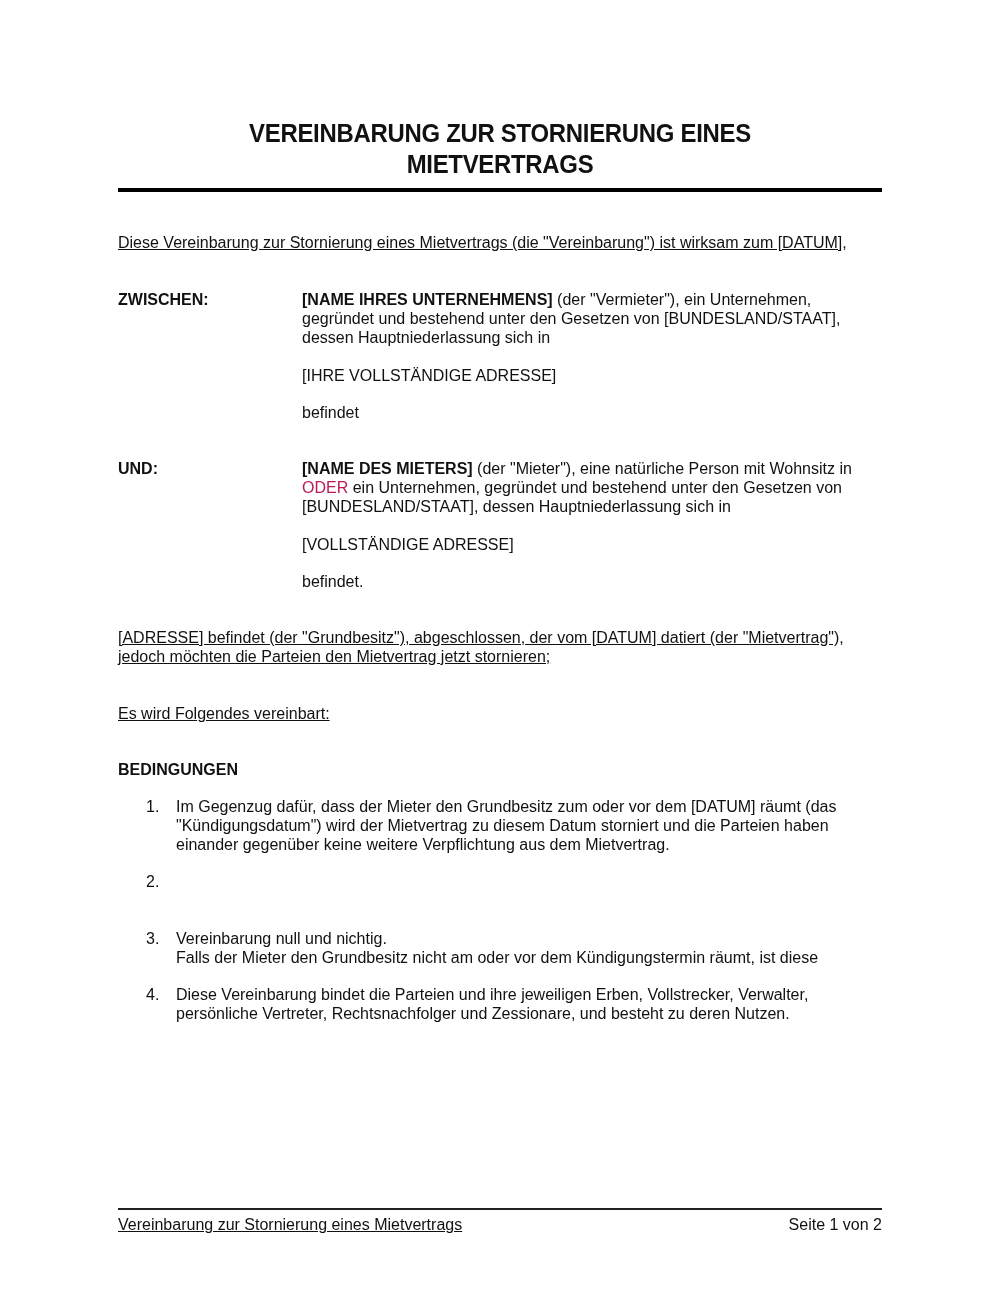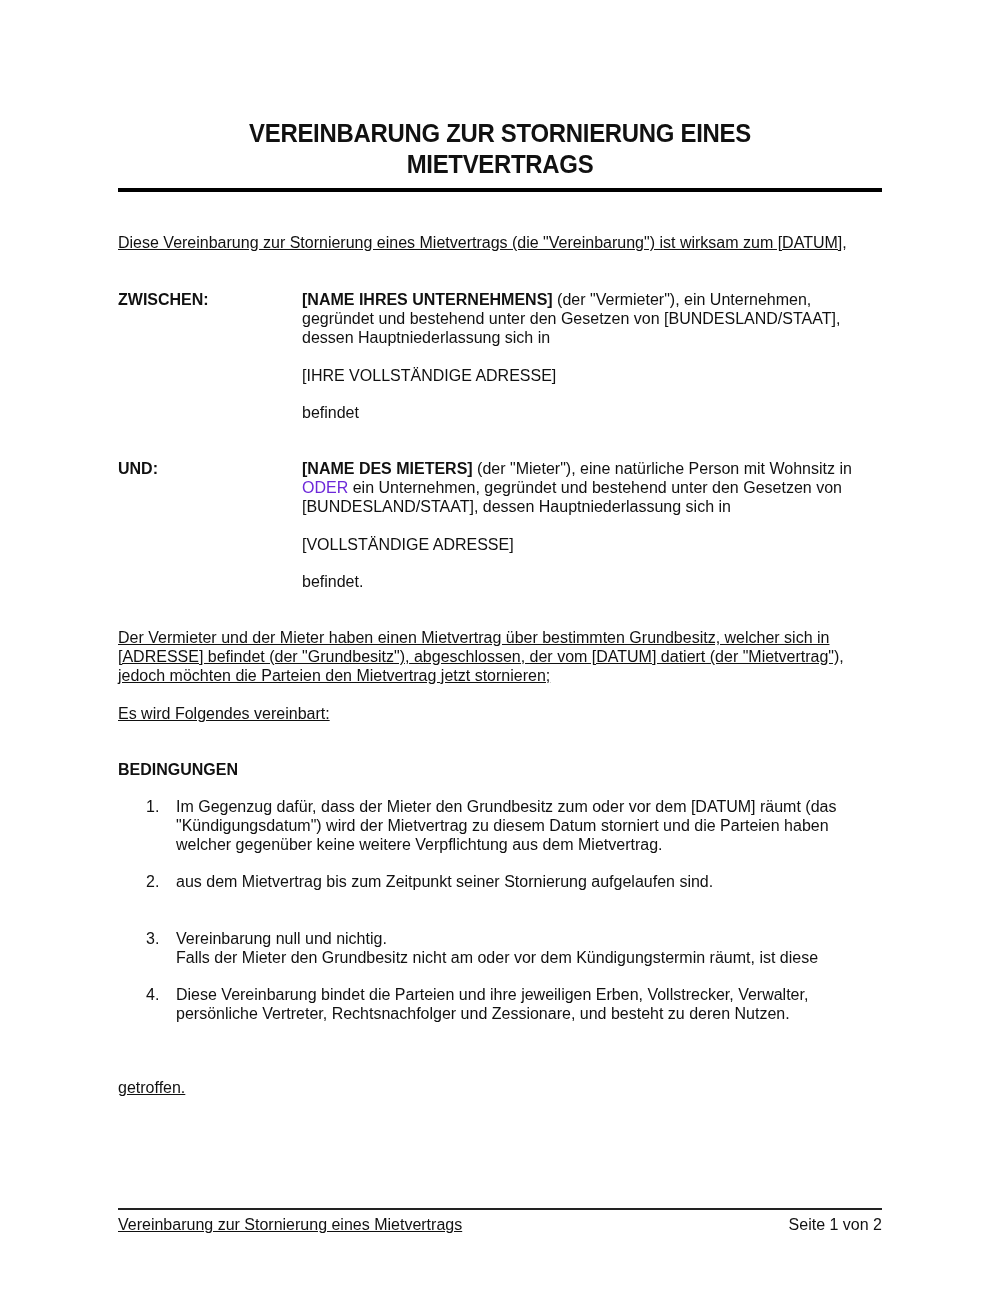--- a/index.html
+++ b/index.html
@@ -12,21 +12,21 @@
   .title {
     position: absolute; top: 118px; left: 0; width: 764px; text-align: center;
     font-weight: bold; font-size: 26px; line-height: 31px; letter-spacing: -0.3px;
     transform: scaleX(0.92); transform-origin: center;
   }
   .title-rule { position: absolute; top: 188px; left: 0; width: 764px; height: 4px; background: #000; }
   .para { position: absolute; left: 0; width: 764px; margin: 0; text-decoration: underline; }
   .party-label { position: absolute; left: 0; font-weight: bold; }
   .party-body { position: absolute; left: 184px; width: 580px; margin: 0; }
   .b { font-weight: bold; }
-  .grey { color: #6d28d9; }
+  .grey { color: #be185d; }
   .heading { position: absolute; left: 0; font-weight: bold; }
   .item { position: absolute; left: 0; width: 764px; }
   .item .num { position: absolute; left: 28px; }
   .item .txt { position: absolute; left: 58px; width: 710px; }
   .footer-rule { position: absolute; top: 1208px; left: 0; width: 764px; height: 2px; background: #222; }
   .footer-left { position: absolute; top: 1215px; left: 0; text-decoration: underline; }
   .footer-right { position: absolute; top: 1215px; right: 0; }
 </style>
 </head>
 <body>
@@ -53,61 +53,58 @@
   <div class="party-label" style="top:459px;">UND:</div>
   <div class="party-body" style="top:459px;">
     <div><span class="b">[NAME DES MIETERS]</span><span> (der "Mieter"), eine natürliche Person mit Wohnsitz in</span></div>
     <div><span class="grey">ODER</span><span> ein Unternehmen, gegründet und bestehend unter den Gesetzen von</span></div>
     <div>[BUNDESLAND/STAAT], dessen Hauptniederlassung sich in</div>
   </div>
   <div class="party-body" style="top:535px;">[VOLLSTÄNDIGE ADRESSE]</div>
   <div class="party-body" style="top:572px;">befindet.</div>
 
   <div class="para" style="top:628px;">
-    <div>Der Vermieter und der Mieter haben einen Mietvertrag über bestimmten Grundbesitz, welcher sich in</div>
     <div>[ADRESSE] befindet (der "Grundbesitz"), abgeschlossen, der vom [DATUM] datiert (der "Mietvertrag"),</div>
     <div>jedoch möchten die Parteien den Mietvertrag jetzt stornieren;</div>
   </div>
 
   <div class="para" style="top:704px;">Es wird Folgendes vereinbart:</div>
 
   <div class="heading" style="top:760px;">BEDINGUNGEN</div>
 
   <div class="item" style="top:797px;">
     <span class="num">1.</span>
     <div class="txt">
       <div>Im Gegenzug dafür, dass der Mieter den Grundbesitz zum oder vor dem [DATUM] räumt (das</div>
       <div>"Kündigungsdatum") wird der Mietvertrag zu diesem Datum storniert und die Parteien haben</div>
-      <div>welcher gegenüber keine weitere Verpflichtung aus dem Mietvertrag.</div>
+      <div>einander gegenüber keine weitere Verpflichtung aus dem Mietvertrag.</div>
     </div>
   </div>
 
   <div class="item" style="top:872px;">
     <span class="num">2.</span>
     <div class="txt">
-      <div>aus dem Mietvertrag bis zum Zeitpunkt seiner Stornierung aufgelaufen sind.</div>
     </div>
   </div>
 
   <div class="item" style="top:929px;">
     <span class="num">3.</span>
     <div class="txt">
       <div>Vereinbarung null und nichtig.</div>
       <div>Falls der Mieter den Grundbesitz nicht am oder vor dem Kündigungstermin räumt, ist diese</div>
     </div>
   </div>
 
   <div class="item" style="top:985px;">
     <span class="num">4.</span>
     <div class="txt">
       <div>Diese Vereinbarung bindet die Parteien und ihre jeweiligen Erben, Vollstrecker, Verwalter,</div>
       <div>persönliche Vertreter, Rechtsnachfolger und Zessionare, und besteht zu deren Nutzen.</div>
     </div>
   </div>
 
   <div class="para" style="top:1078px;">
-    <div>getroffen.</div>
   </div>
 
   <div class="footer-rule"></div>
   <div class="footer-left">Vereinbarung zur Stornierung eines Mietvertrags</div>
   <div class="footer-right">Seite 1 von 2</div>
 </div>
 
 </body></html>

